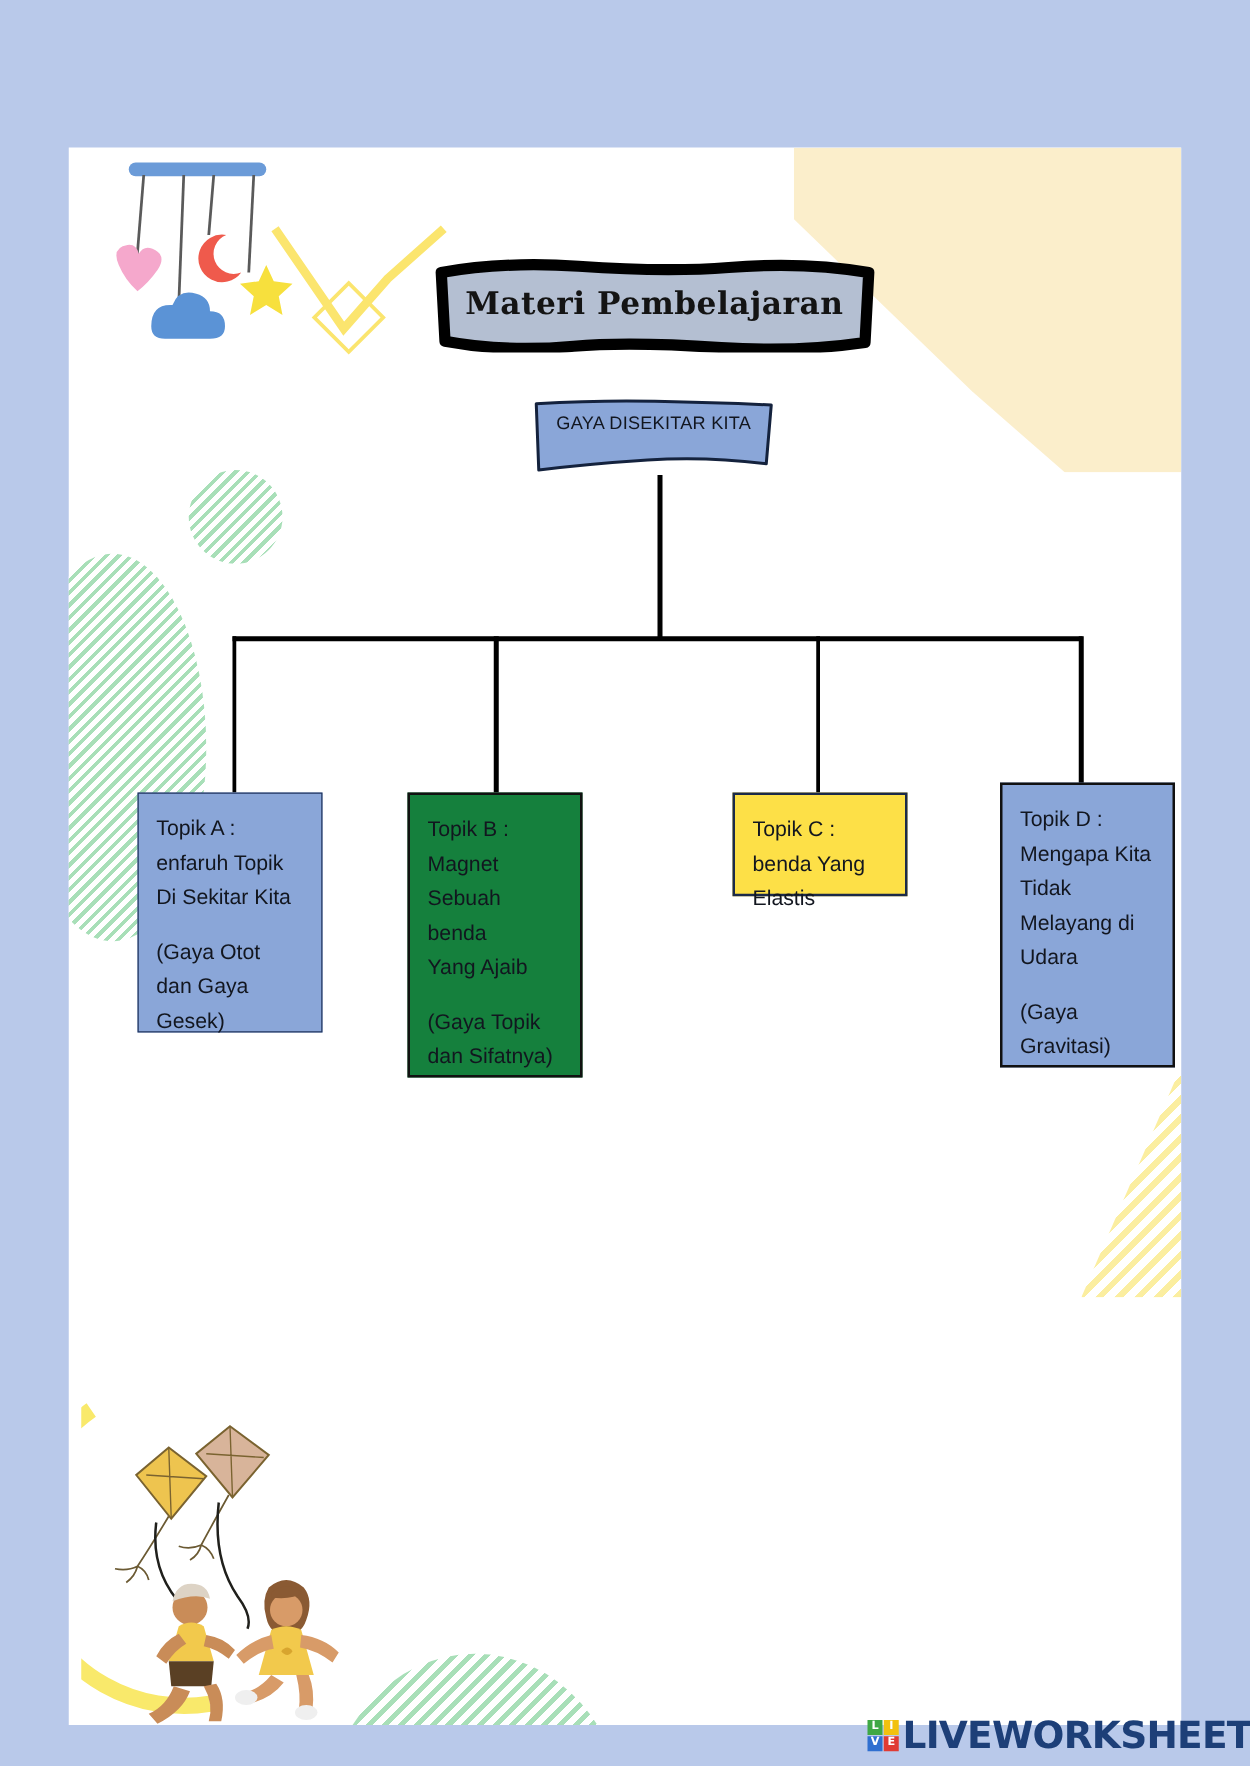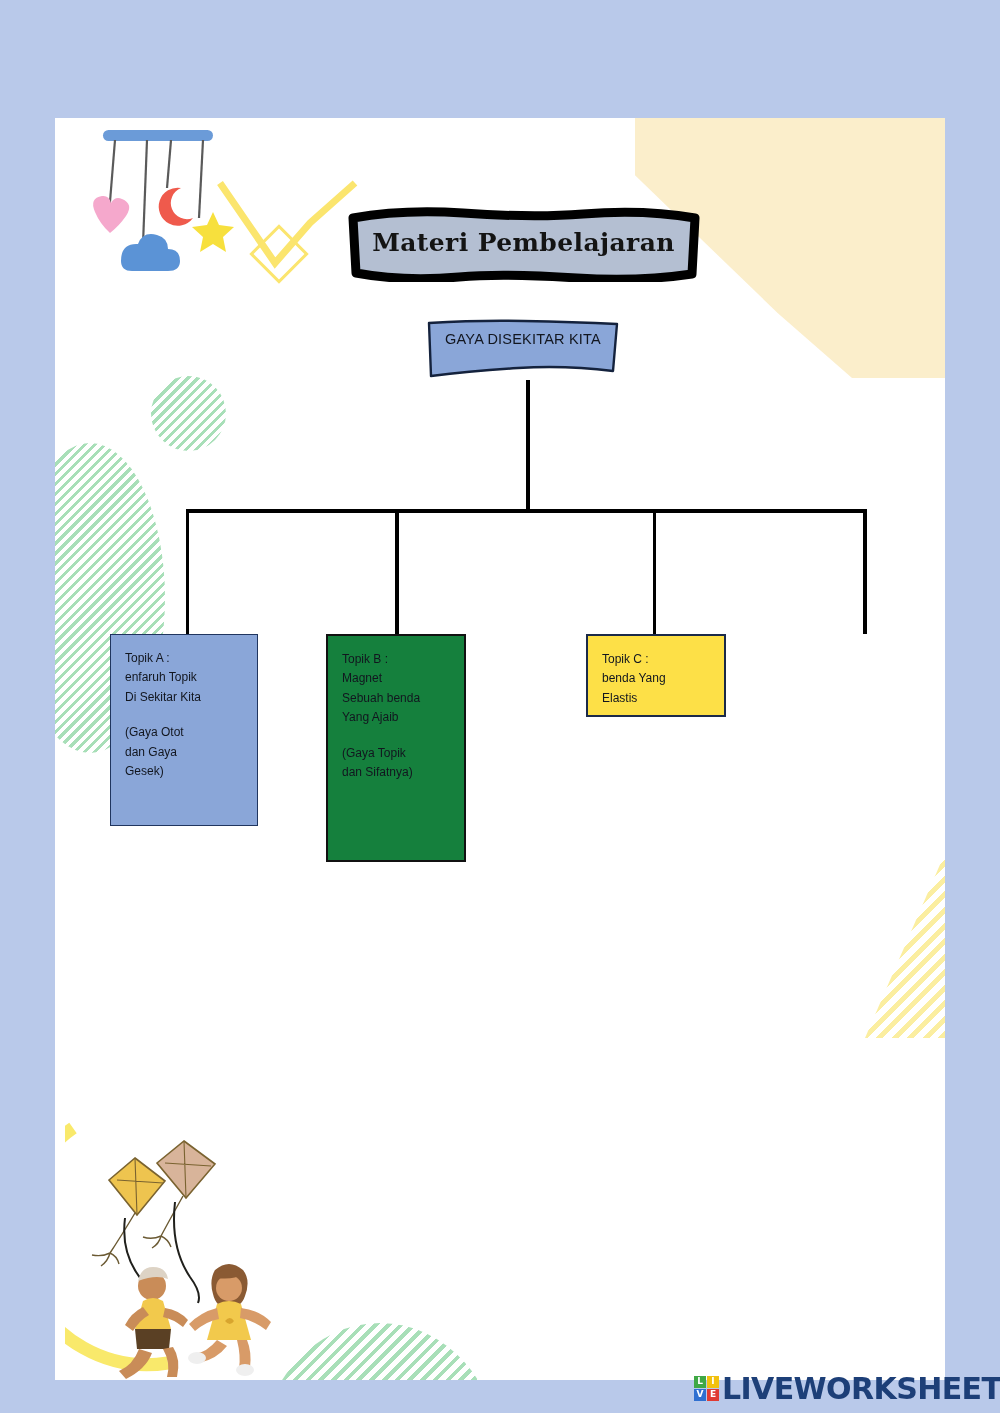--- a/index.html
+++ b/index.html
@@ -83,21 +83,21 @@
   .h-main{left:131px;top:391px;width:680px;height:3.5px;}
   .v-a{left:131px;top:391px;width:3px;height:125px;}
   .v-b{left:340px;top:391px;width:4px;height:125px;}
   .v-c{left:598px;top:391px;width:3px;height:125px;}
   .v-d{left:808px;top:391px;width:4px;height:125px;}
 
   .topic{
     position:absolute;
     box-sizing:border-box;
     padding:14px 13px 10px 14px;
-    font-size:12px;
+    font-size:17px;
     line-height:1.62;
     color:#12161f;
   }
   .topic p{margin:0;}
   .topic p.gap{margin-top:16px;}
   .topic-a{left:55px;top:516px;width:148px;height:192px;
     background:#8aa6d8;border:1.6px solid #20355f;}
   .topic-b{left:271px;top:516px;width:140px;height:228px;
     background:#15803d;border:2.6px solid #111111;}
   .topic-c{left:531px;top:516px;width:140px;height:83px;
@@ -212,20 +212,29 @@
     <p class="gap">(Gaya Topik</p>
     <p>dan Sifatnya)</p>
   </div>
 
   <div class="topic topic-c">
     <p>Topik C :</p>
     <p>benda Yang</p>
     <p>Elastis</p>
   </div>
 
+  <div class="topic topic-d">
+    <p>Topik D :</p>
+    <p>Mengapa Kita</p>
+    <p>Tidak</p>
+    <p>Melayang di</p>
+    <p>Udara</p>
+    <p class="gap">(Gaya</p>
+    <p>Gravitasi)</p>
+  </div>
 
   <svg class="kites" viewBox="0 0 290 262">
     <path d="M8 10 a130 130 0 0 0 95 235" fill="none" stroke="#f9e96b" stroke-width="13"></path>
     <g stroke="#6b5a33" stroke-width="1.4" fill="none">
       <path d="M70 95 q-15 25 -25 40 m0 0 q-8 4 -18 2 m18 -2 q-2 8 -9 13 m9 -13 q7 3 9 11"></path>
       <path d="M118 78 q-14 25 -22 40 m0 0 q-9 4 -18 1 m18 -1 q-2 8 -9 12 m9 -12 q7 3 10 11"></path>
     </g>
     <polygon points="70,40 100,63 72,97 44,62" fill="#eec44f" stroke="#7a6330" stroke-width="1.6"></polygon>
     <polygon points="119,23 150,46 121,80 92,45" fill="#d8b49a" stroke="#7a6330" stroke-width="1.6"></polygon>
     <path d="M52 62 l46 3 M70 40 l2 57" stroke="#7a6330" stroke-width="1.1" fill="none"></path>

